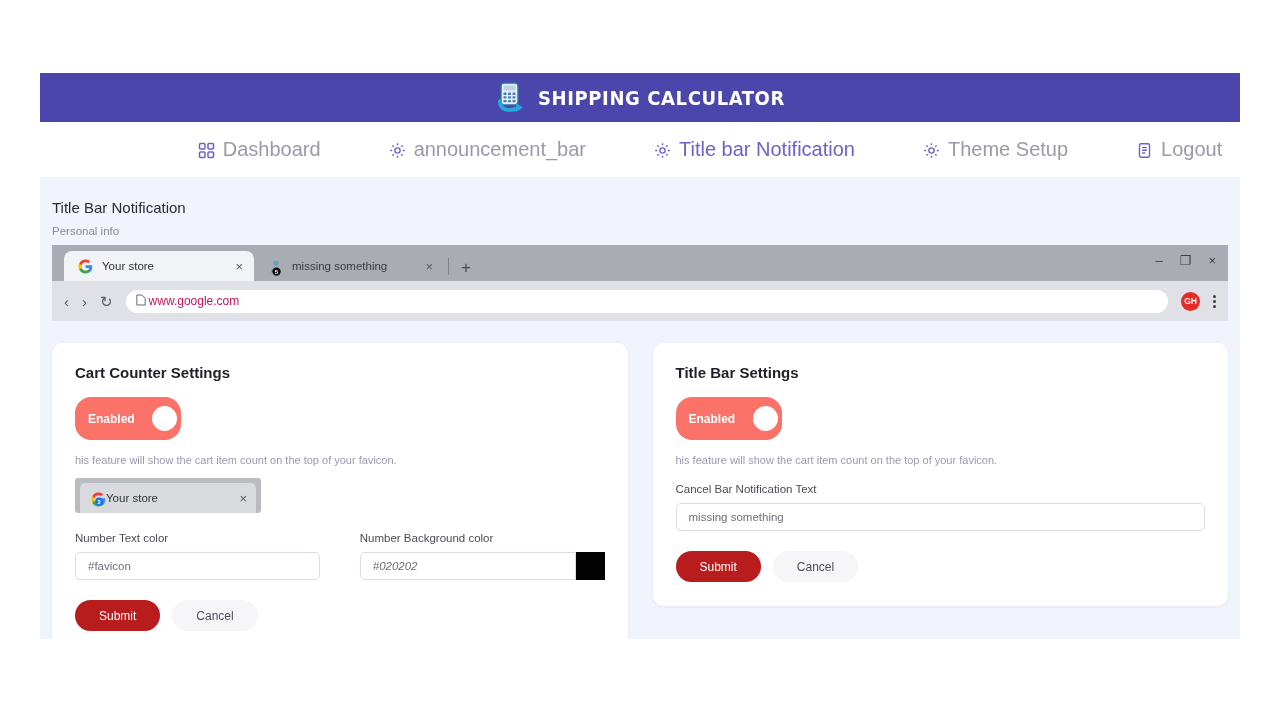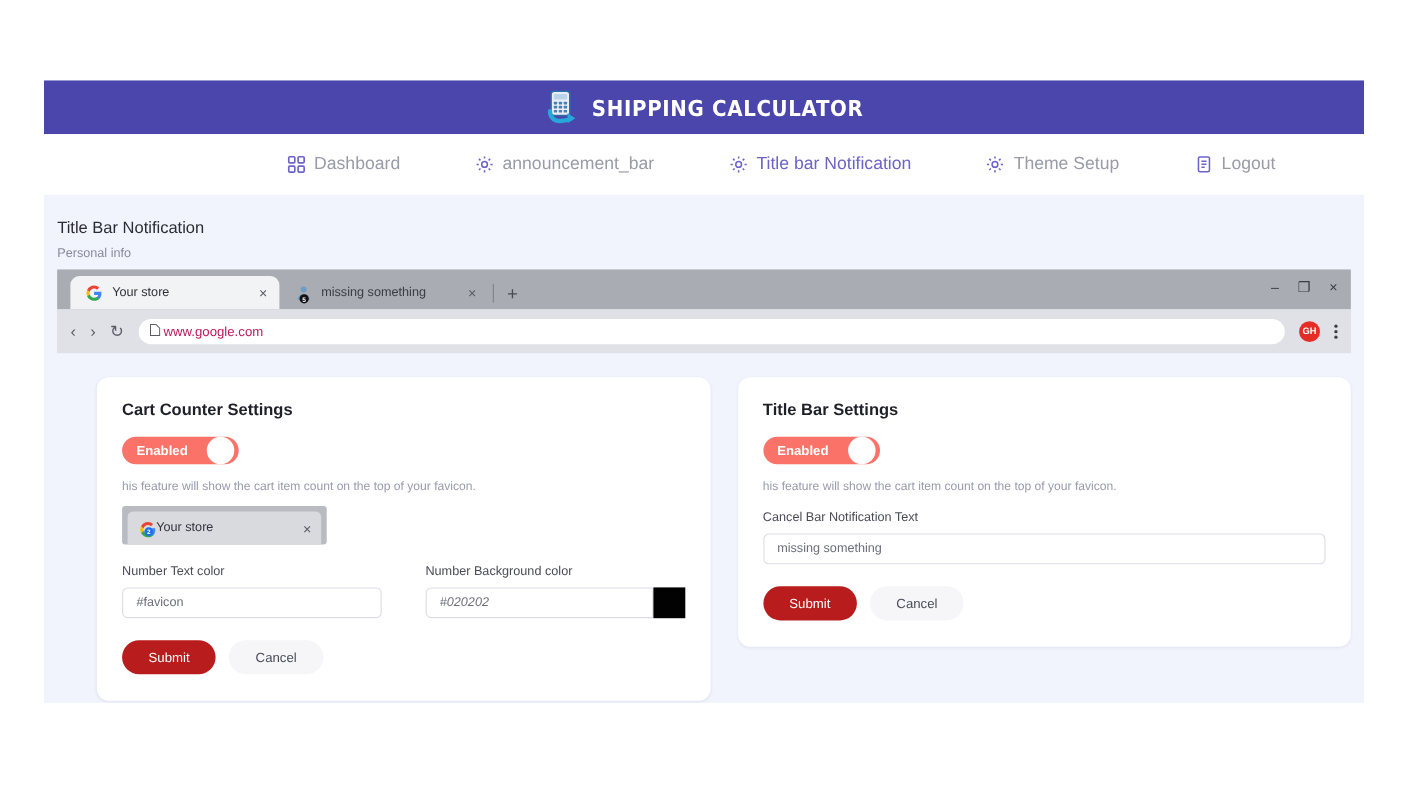--- a/index.html
+++ b/index.html
@@ -31,21 +31,21 @@
   }
 
   
   .app-nav {
     height:55px; background:#ffffff;
     display:flex; align-items:center; justify-content:center;
     gap:0px; padding-left:140px;
   }
   .nav-item {
     display:flex; align-items:center; gap:8px;
-    font-size:16px; color:#9a9aa8; cursor:pointer;
+    font-size:20px; color:#9a9aa8; cursor:pointer;
     padding:0 34px;
   }
   .nav-item.active { color:#6c63c8; }
   .nav-item .nav-label { white-space:nowrap; }
   .nav-icon { width:17px; height:17px; display:block; flex:0 0 auto; }
 
   
   .section-head { padding:22px 12px 0 12px; }
   .section-title { font-size:15px; color:#2b2b33; margin-bottom:9px; }
   .section-sub { font-size:11.5px; color:#8b8b99; }
@@ -94,32 +94,31 @@
     display:flex; align-items:center; justify-content:center;
     cursor:pointer;
   }
   .kebab { display:flex; flex-direction:column; gap:2px; cursor:pointer; }
   .kebab i { width:3px; height:3px; border-radius:50%; background:#3c3c44; display:block; }
 
   
   .cards {
     display:flex; gap:25px; padding:22px 12px 0 12px;
     align-items:flex-start;
-    margin-left:36px;
   }
   .card {
     background:#ffffff; border-radius:11px; padding:21px 23px 24px 23px;
     box-shadow:0 1px 3px rgba(30,30,60,.07);
   }
   .card-left  { width:577px; }
   .card-right { width:577px; }
   .card-title { font-size:15px; font-weight:bold; color:#1f1f28; margin-bottom:16px; }
 
   .toggle {
-    width:106px; height:25px; border-radius:16px; background:#fa7268;
+    width:106px; height:43px; border-radius:16px; background:#fa7268;
     display:flex; align-items:center; justify-content:space-between;
     padding:0 4px 0 13px; cursor:pointer;
   }
   .toggle-label { color:#ffffff; font-size:12px; font-weight:bold; }
   .toggle-knob { width:25px; height:25px; border-radius:50%; background:#ffffff; }
 
   .hint { font-size:11px; color:#9a9aae; margin-top:14px; }
 
   .preview-tabwrap {
     margin-top:12px; width:186px; background:#b9bbc1;

